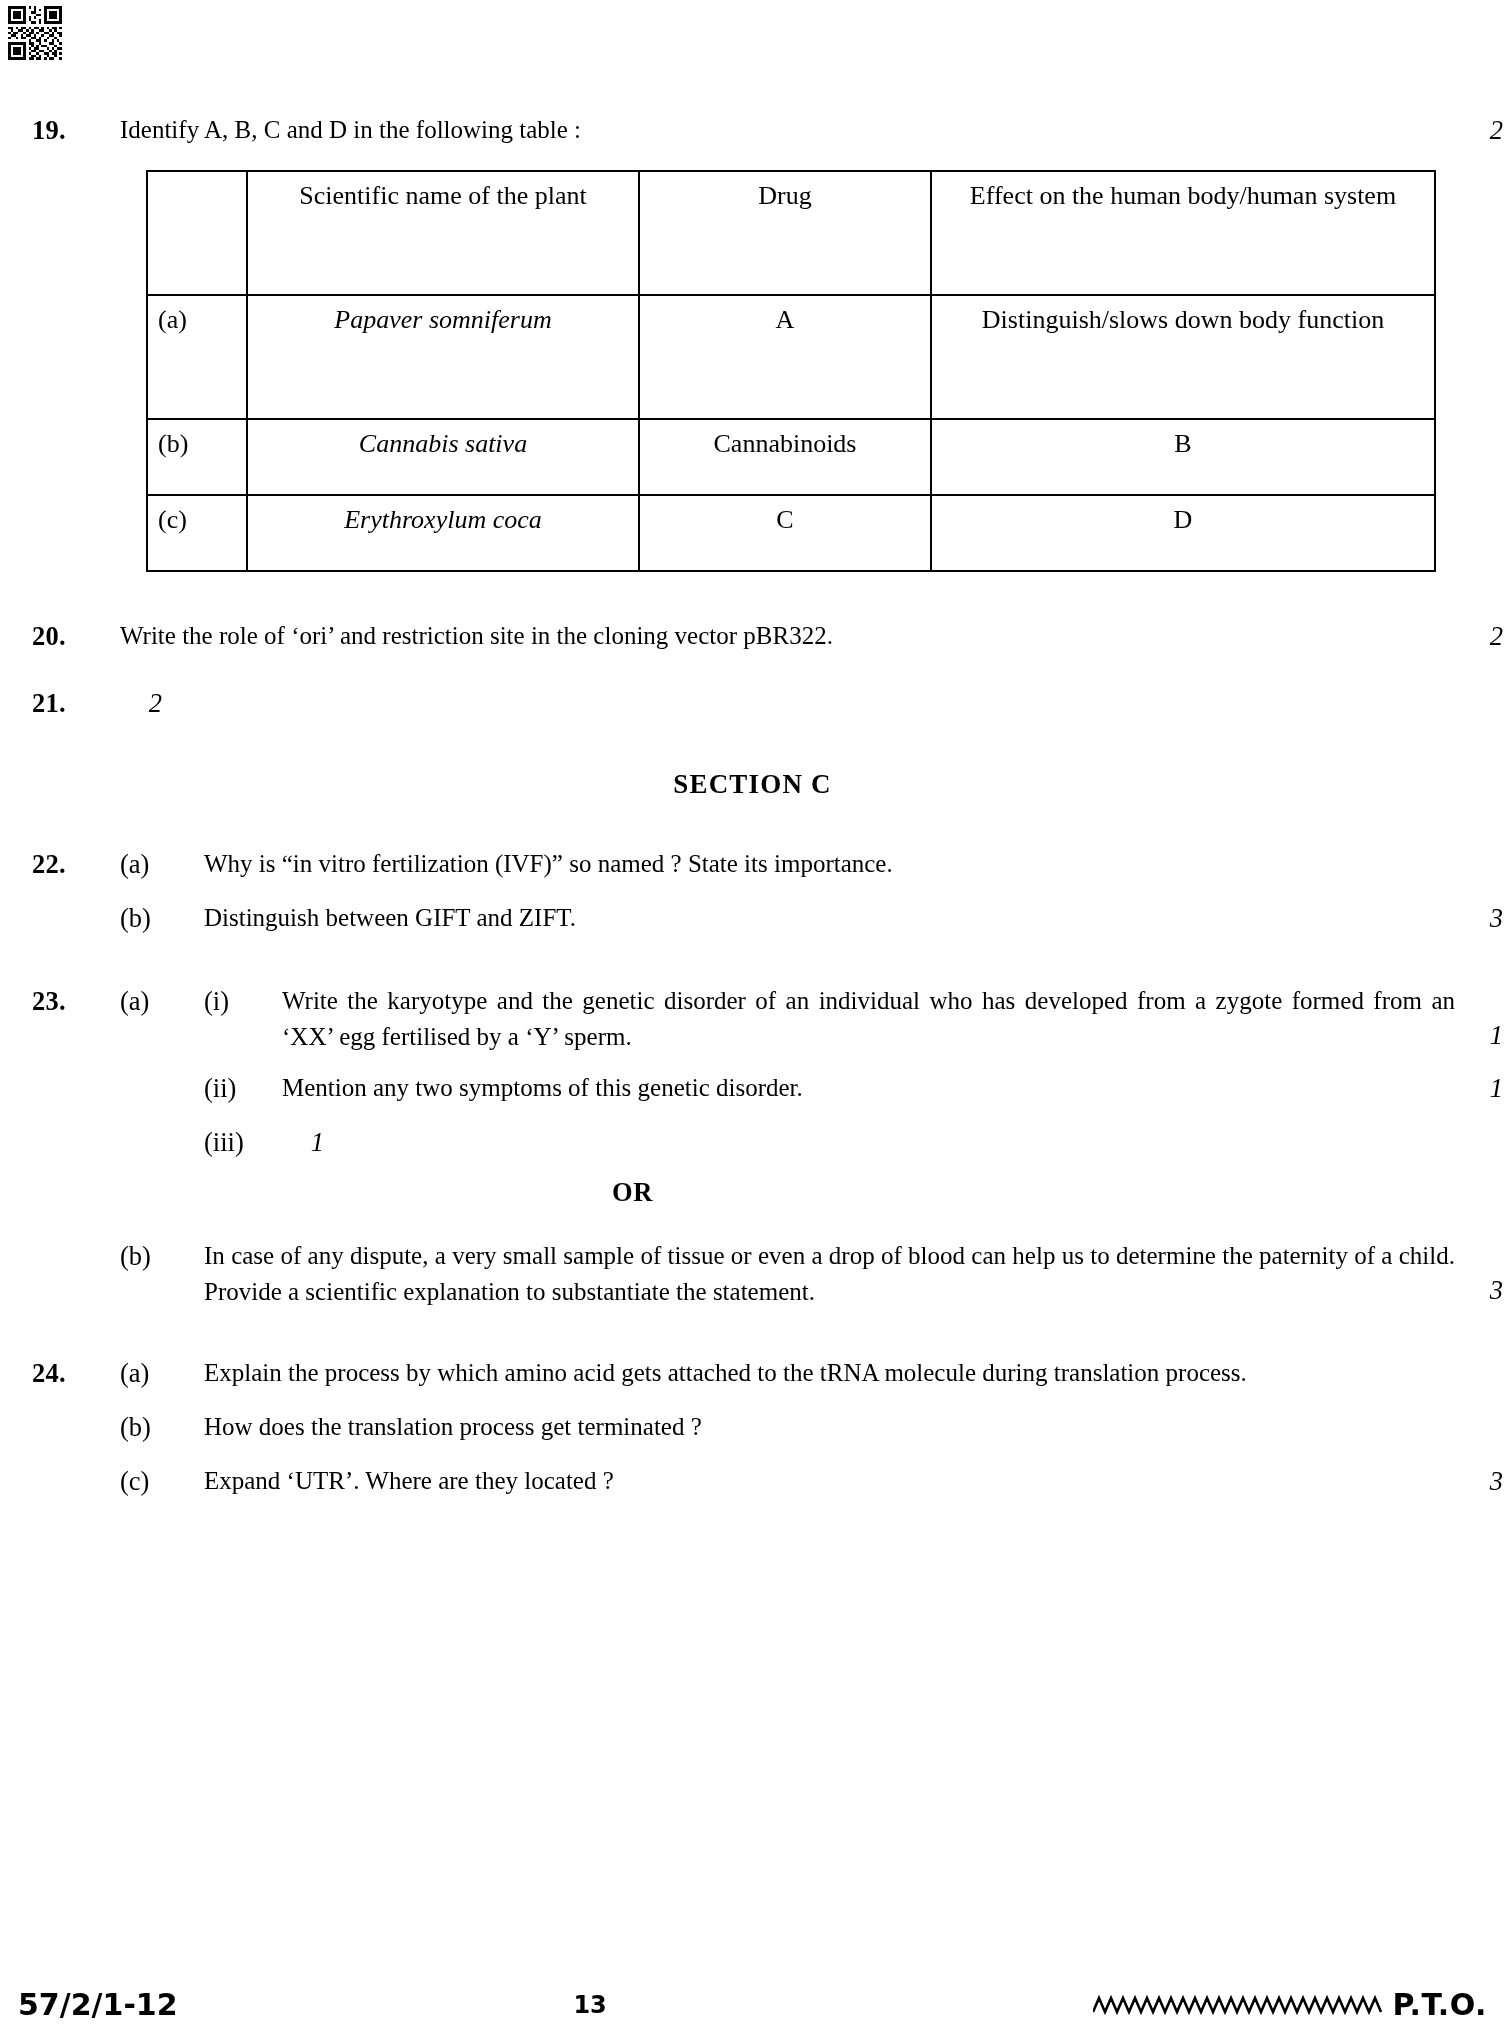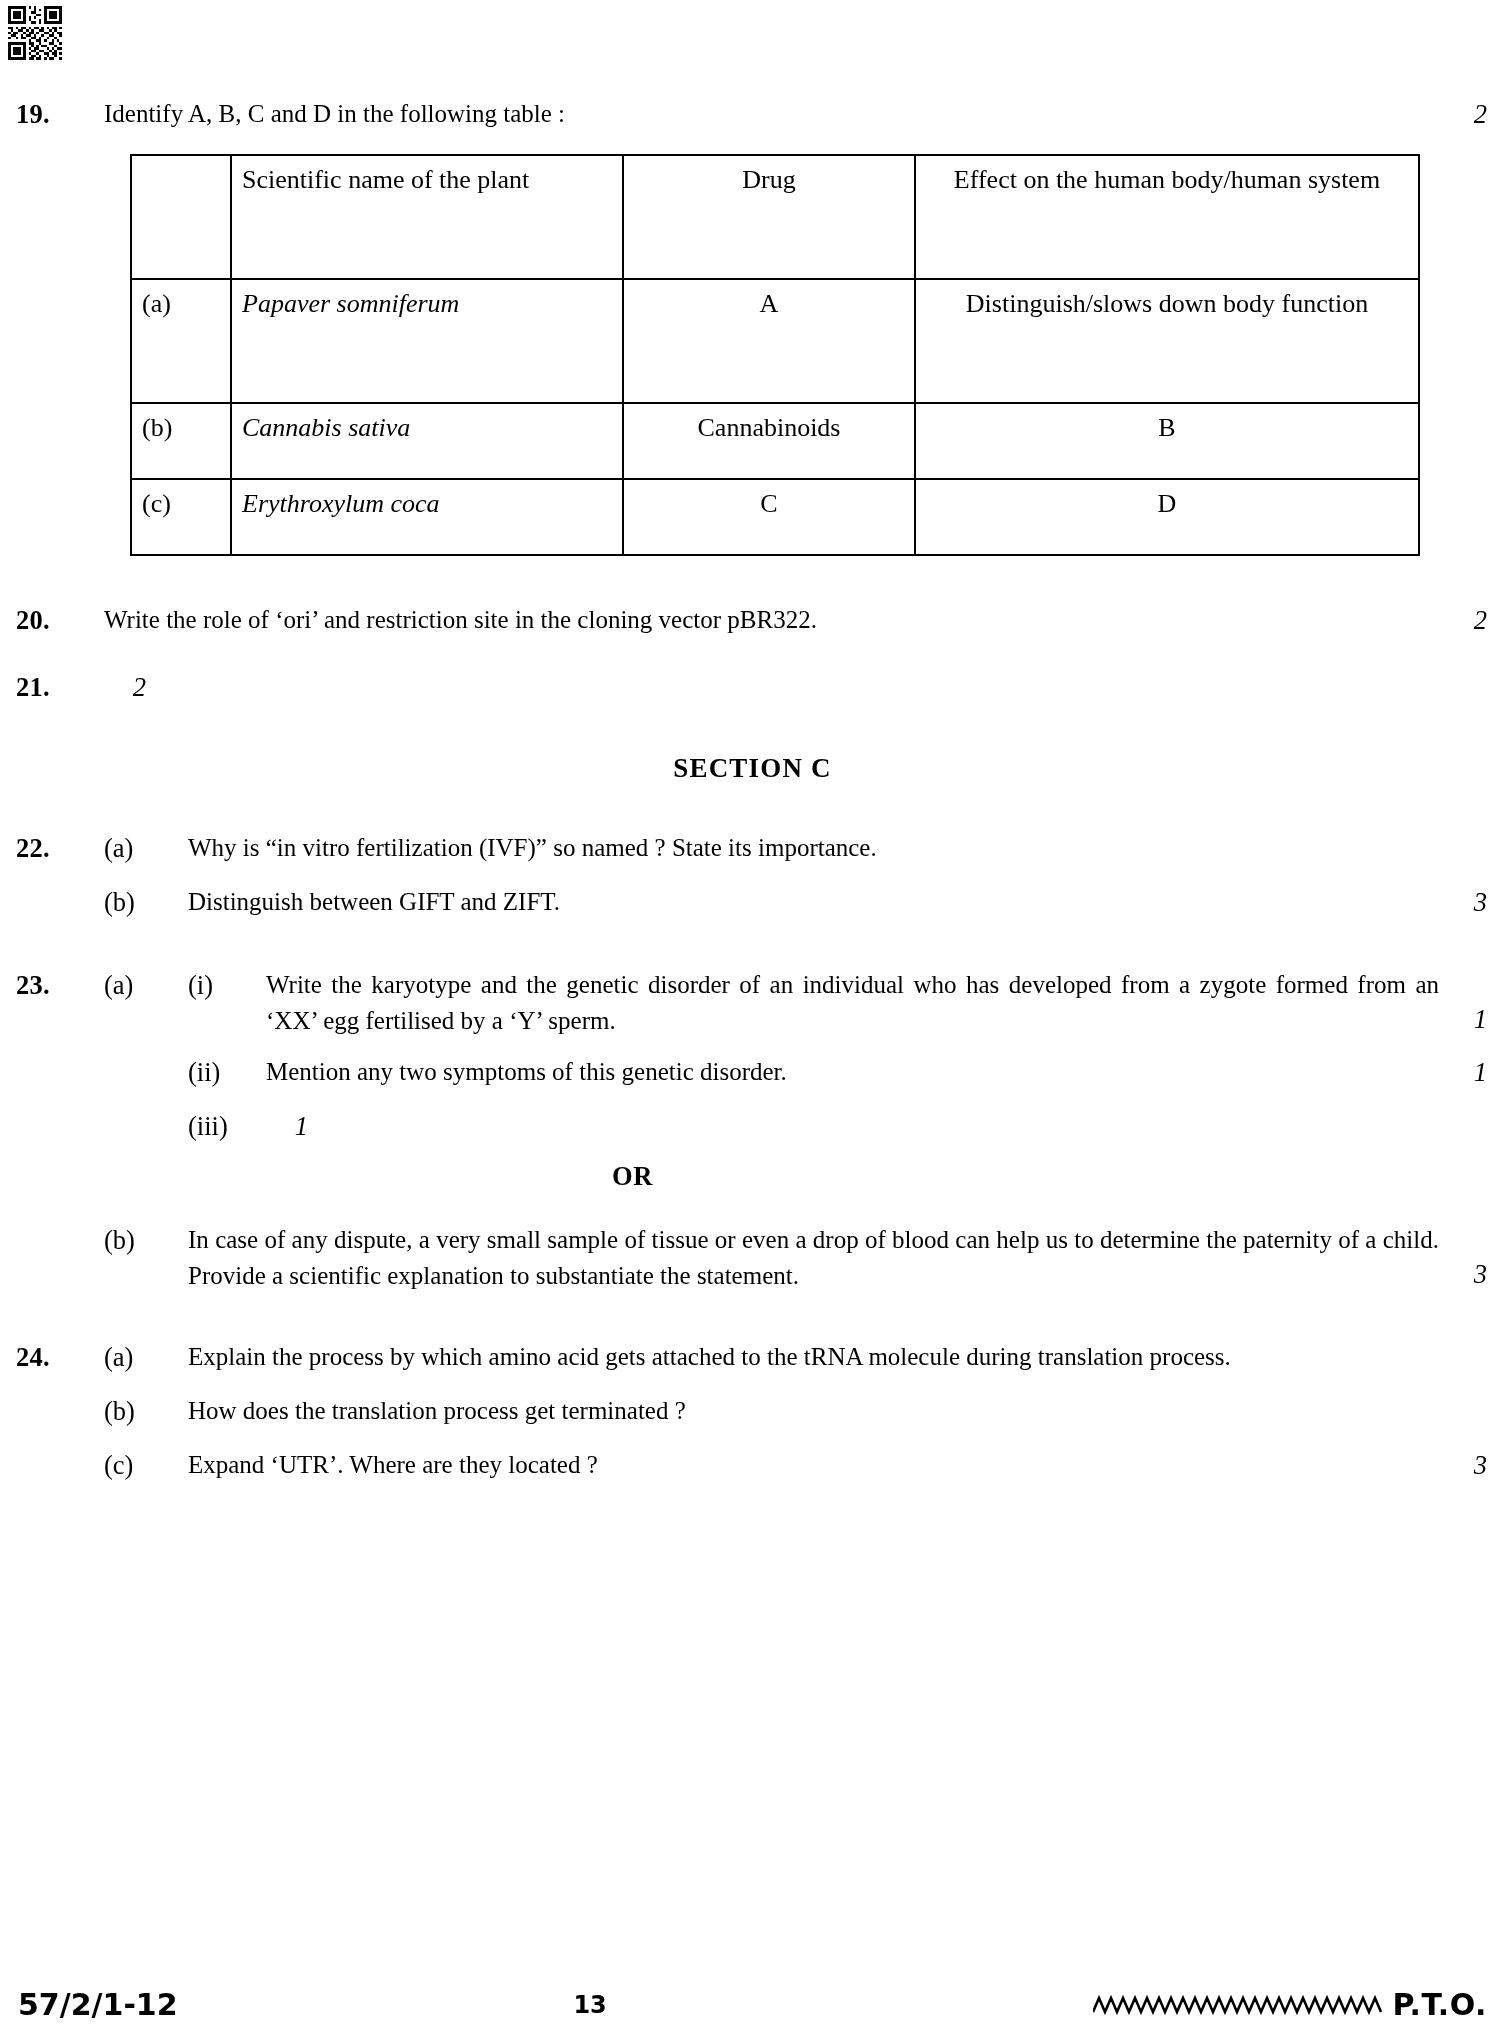--- a/index.html
+++ b/index.html
@@ -13,21 +13,21 @@
     font-family: "Liberation Serif", "DejaVu Serif", serif;
     color: #000000;
     position: relative;
     overflow: hidden;
   }
   .page {
     position: relative;
     width: 1505px;
     height: 2034px;
     box-sizing: border-box;
-    padding: 0;
+    padding: 16px;
   }
 
   
   .qr {
     position: absolute;
     left: 8px;
     top: 6px;
     width: 54px;
     height: 54px;
   }
@@ -102,21 +102,21 @@
   table.drugs td,
   table.drugs th {
     border: 2px solid #000;
     font-weight: normal;
     font-size: 26px;
     line-height: 1.34;
     padding: 7px 10px;
     vertical-align: top;
   }
   table.drugs .col-idx   { width: 78px; text-align: left; vertical-align: top; }
-  table.drugs .col-name  { width: 370px; text-align: left; }
+  table.drugs .col-name  { width: 370px; text-align: center; }
   table.drugs .col-drug  { width: 270px; text-align: center; vertical-align: top;}
   table.drugs .col-eff   { text-align: center; vertical-align: top;}
   table.drugs thead td { vertical-align: top; }
   .sci { font-style: italic; }
   .rowa td { height: 108px; }
   .rowhdr td { height: 108px; }
   .rowb td { height: 60px; vertical-align: middle; }
   .rowc td { height: 60px; vertical-align: middle; }
 
   

